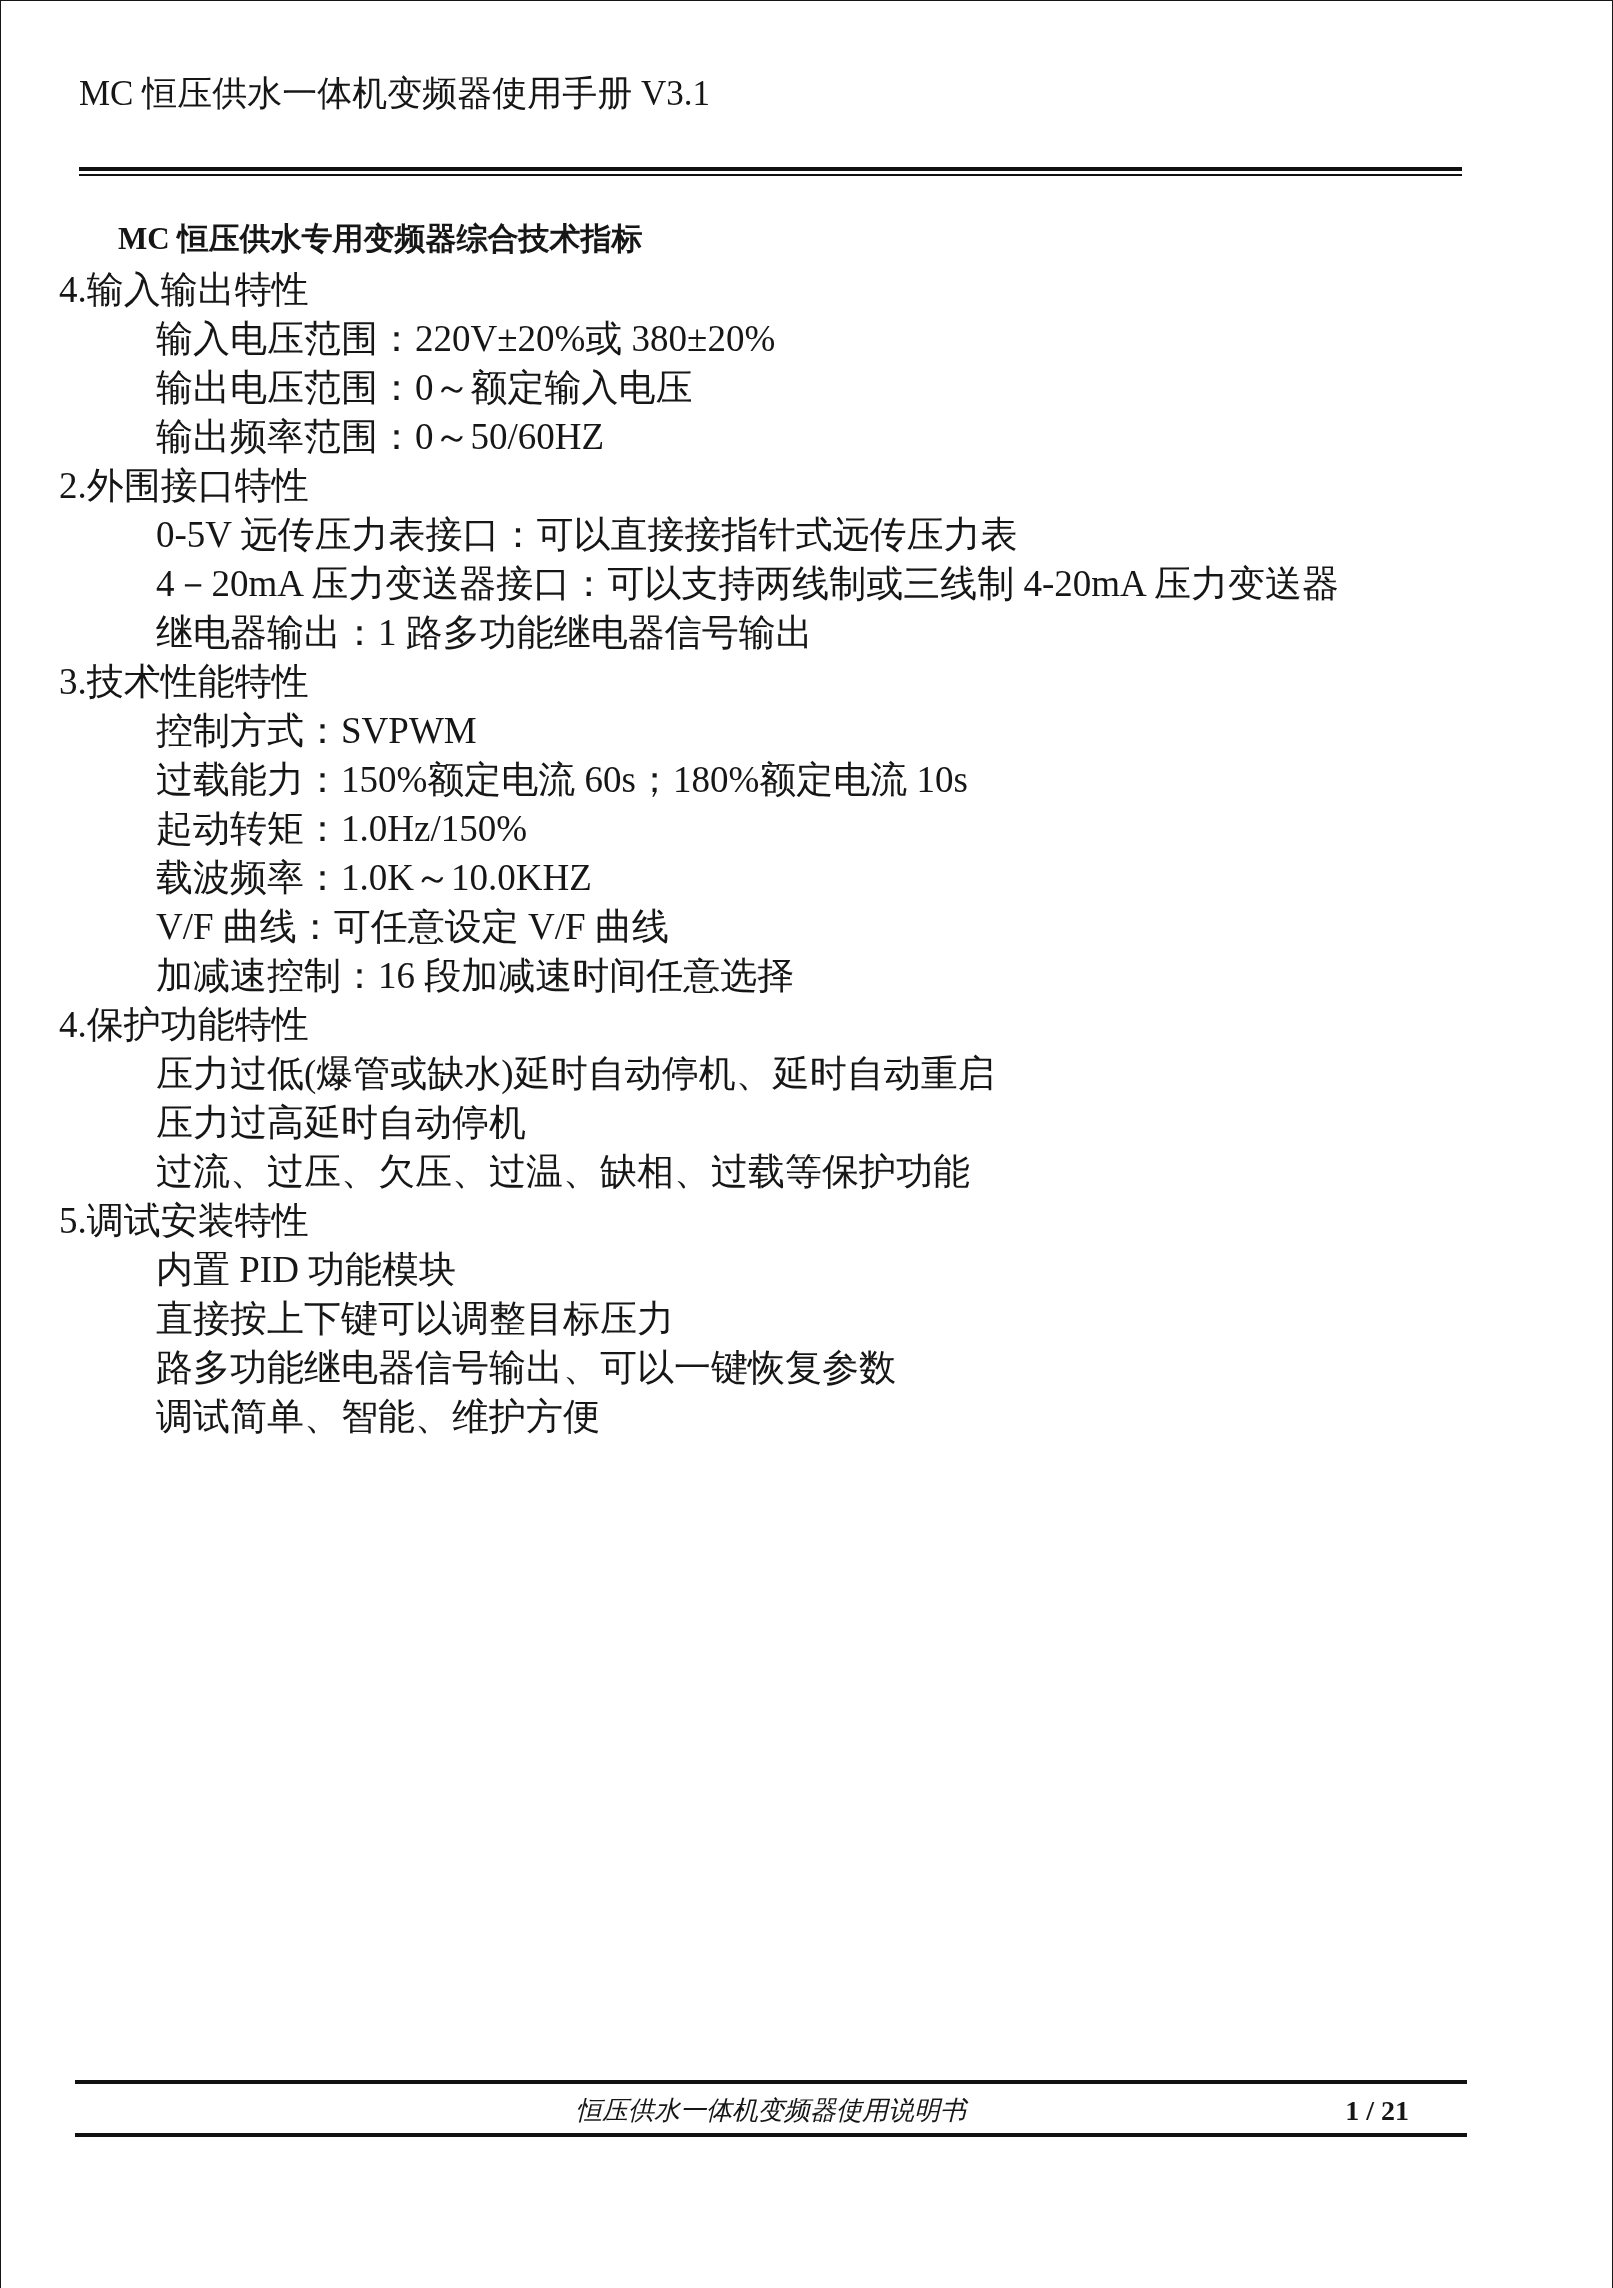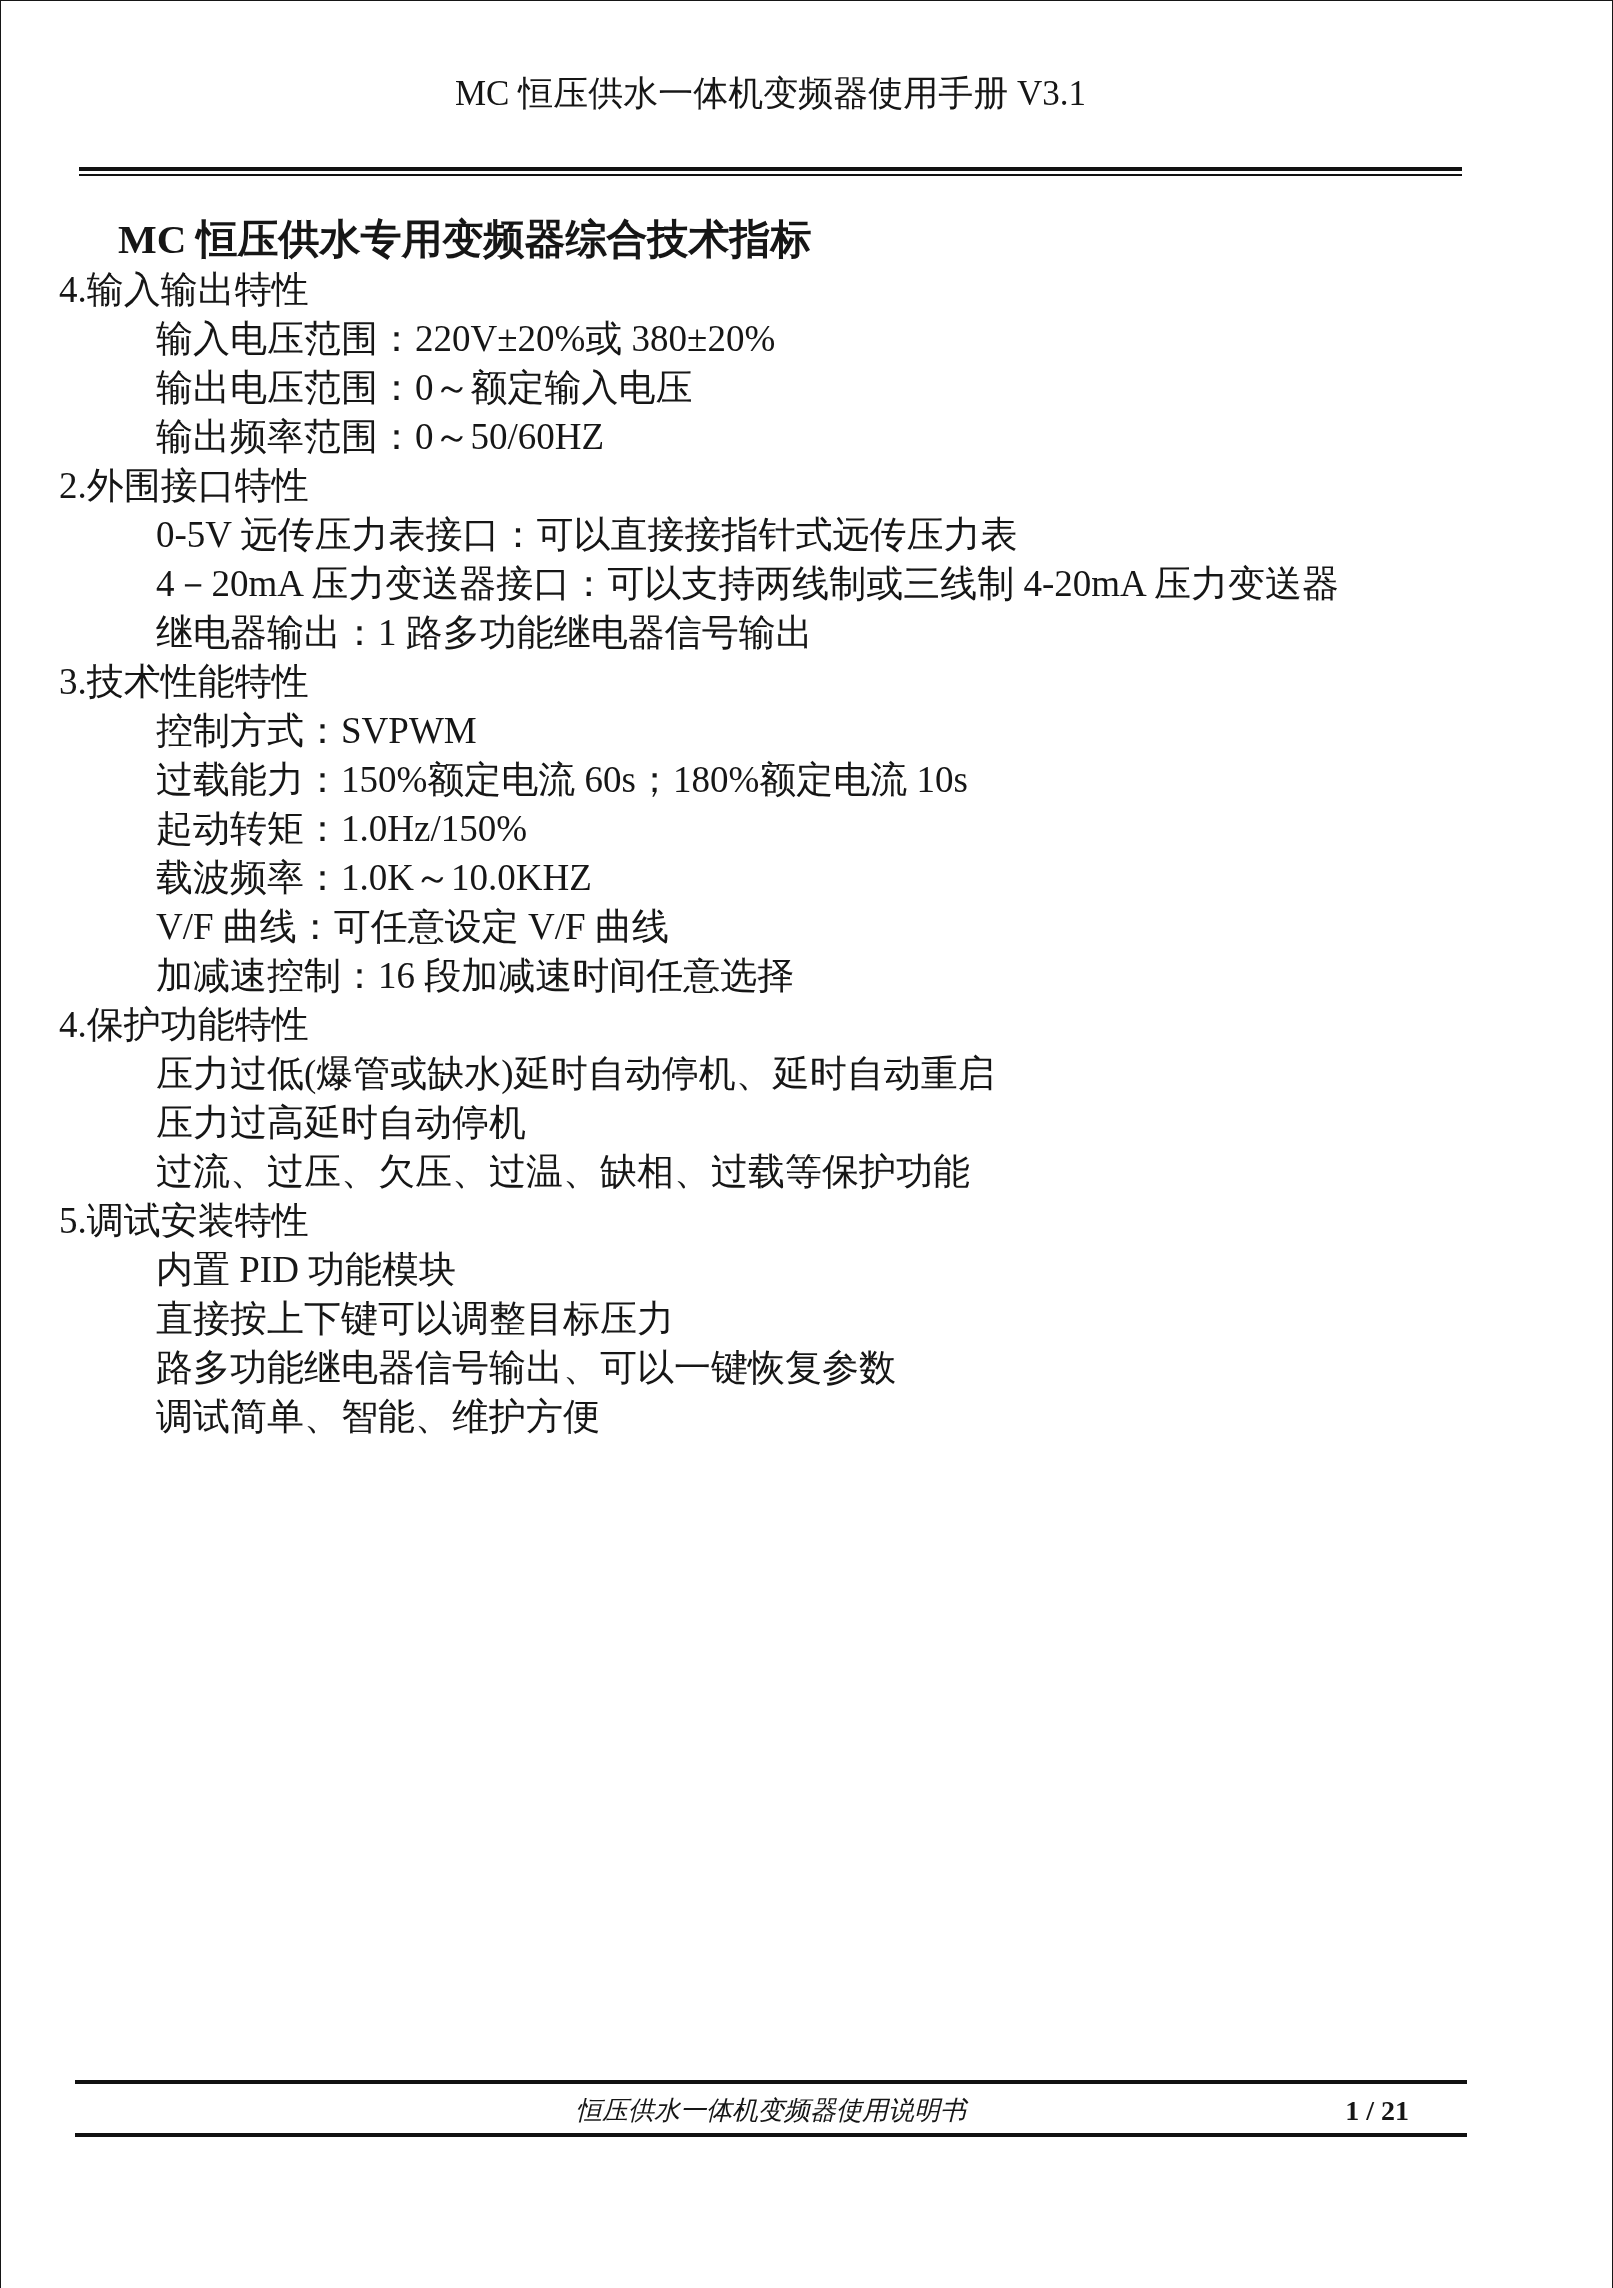--- a/index.html
+++ b/index.html
@@ -17,21 +17,21 @@
     color: #161616;
     font-family: "Liberation Serif", "DejaVu Serif", serif;
     overflow: hidden;
   }
   
   .header-title {
     position: absolute;
     top: 72px;
     left: 78px;
     width: 1383px;
-    text-align: center;
+    text-align: left;
     font-size: 35px;
     line-height: 42px;
     white-space: nowrap;
   }
   .header-rule {
     position: absolute;
     top: 166px;
     left: 78px;
     width: 1383px;
     height: 2.8px;                 
@@ -40,21 +40,21 @@
   }
   
   .content {
     position: absolute;
     top: 212px;
     left: 0;
     width: 100%;
   }
   .doc-title {
     margin: 0 0 0 117px;
-    font-size: 41px;
+    font-size: 31px;
     font-weight: bold;
     line-height: 52px;
     white-space: nowrap;
   }
   .section-heading {
     margin-left: 58px;
     font-size: 37px;
     line-height: 49px;
     white-space: nowrap;
   }

